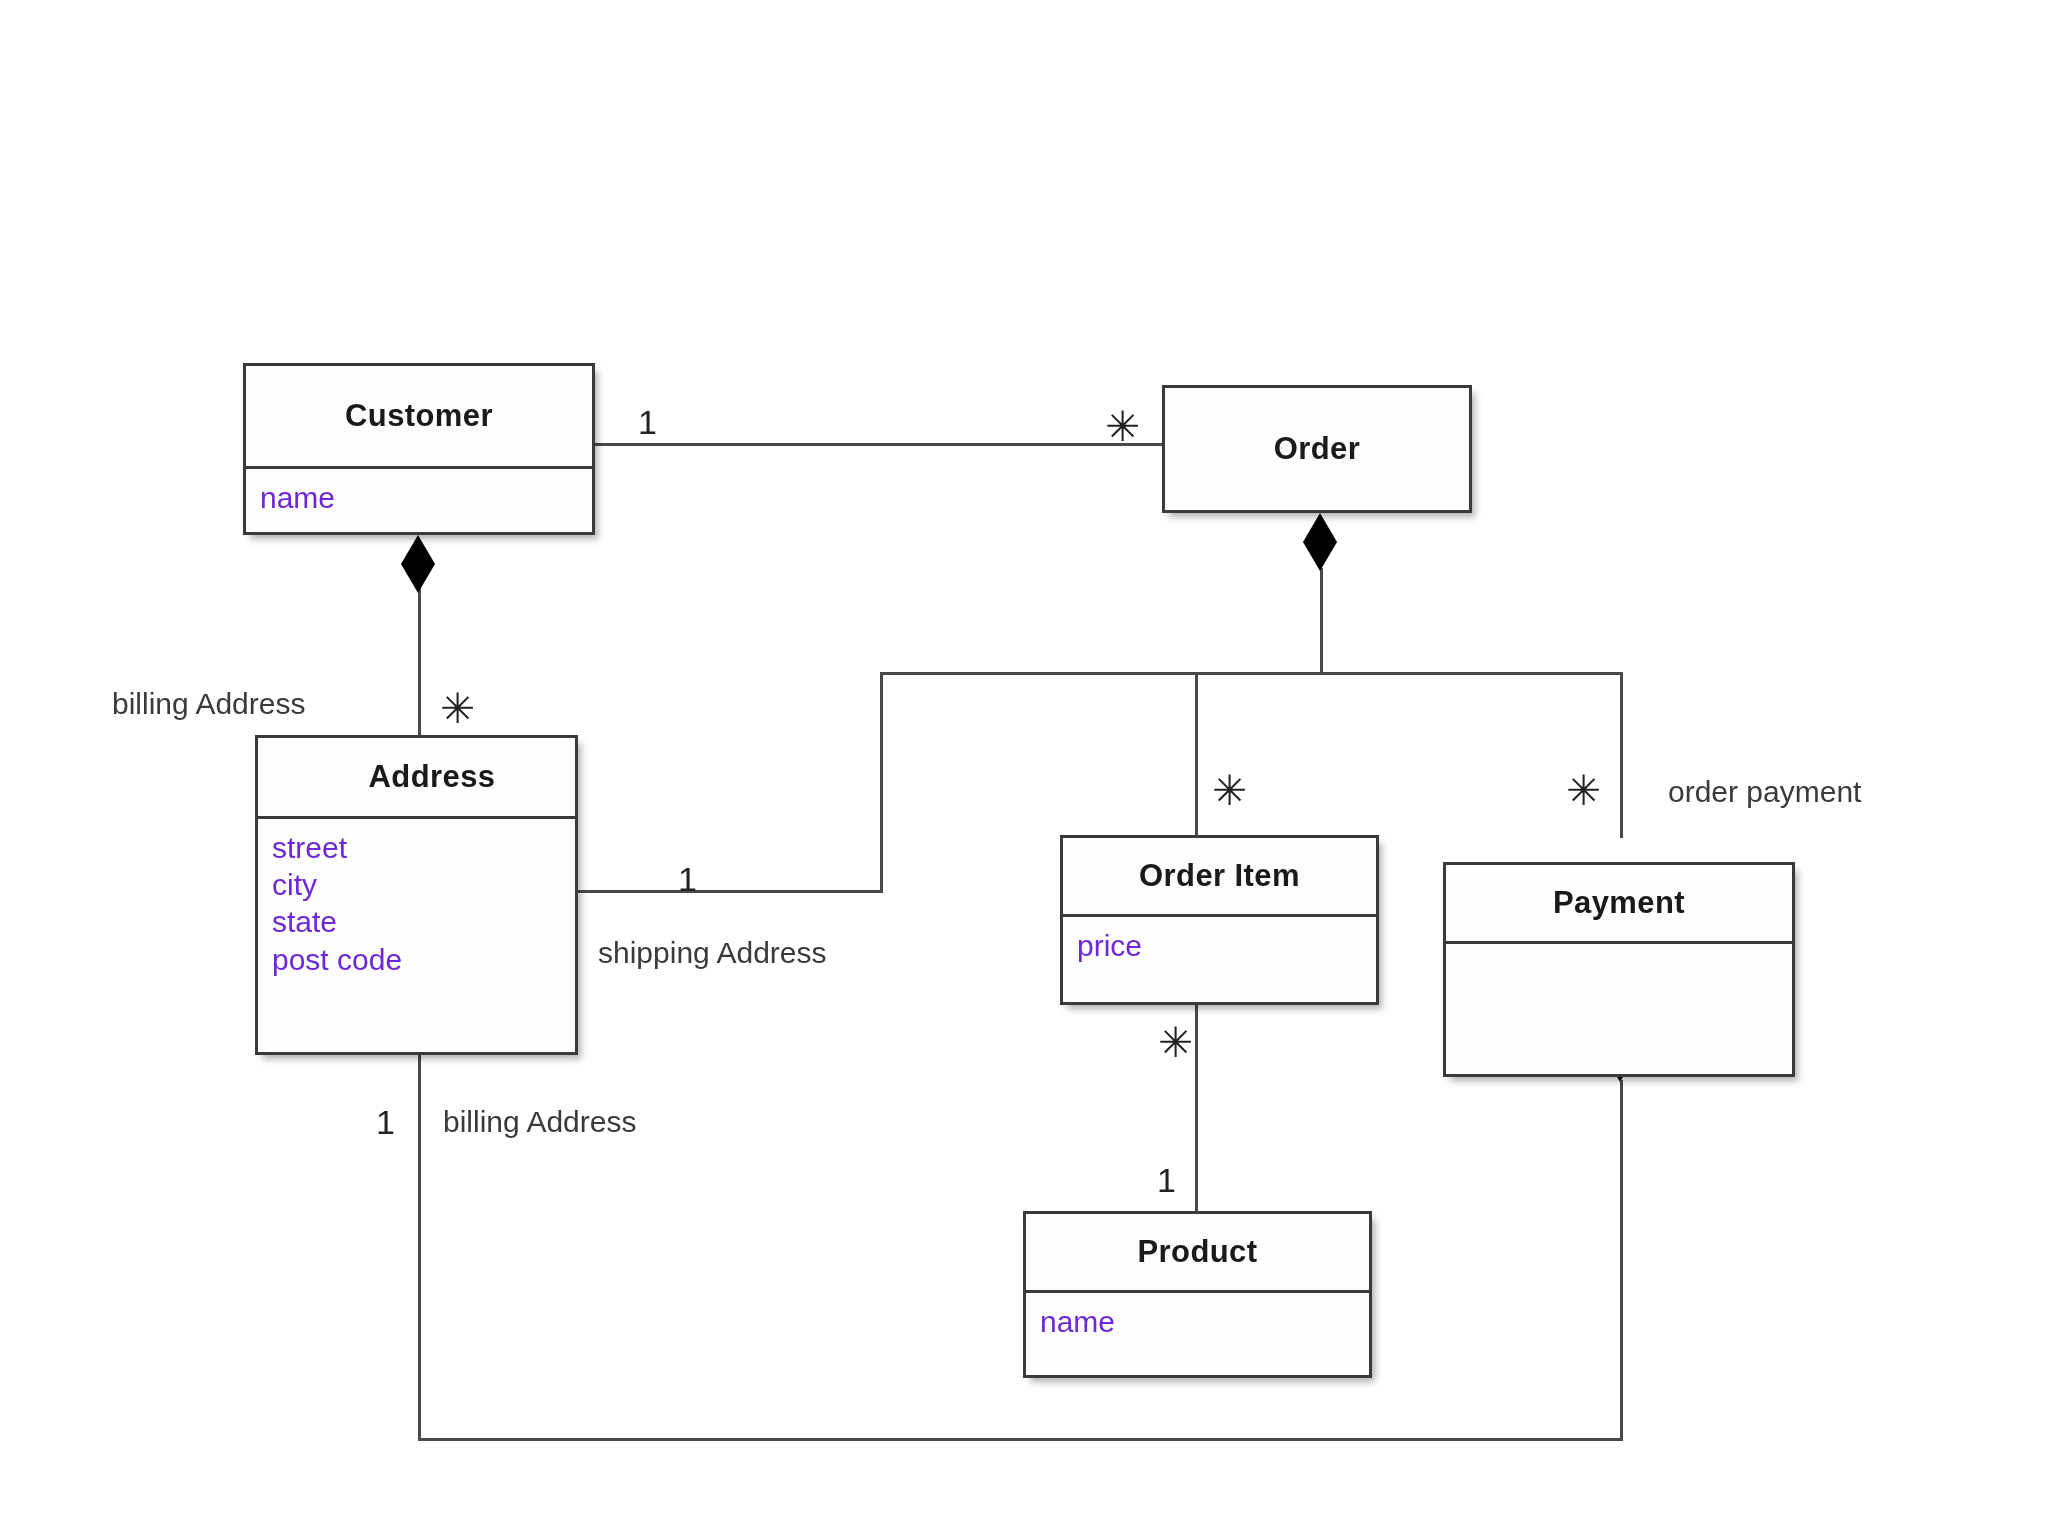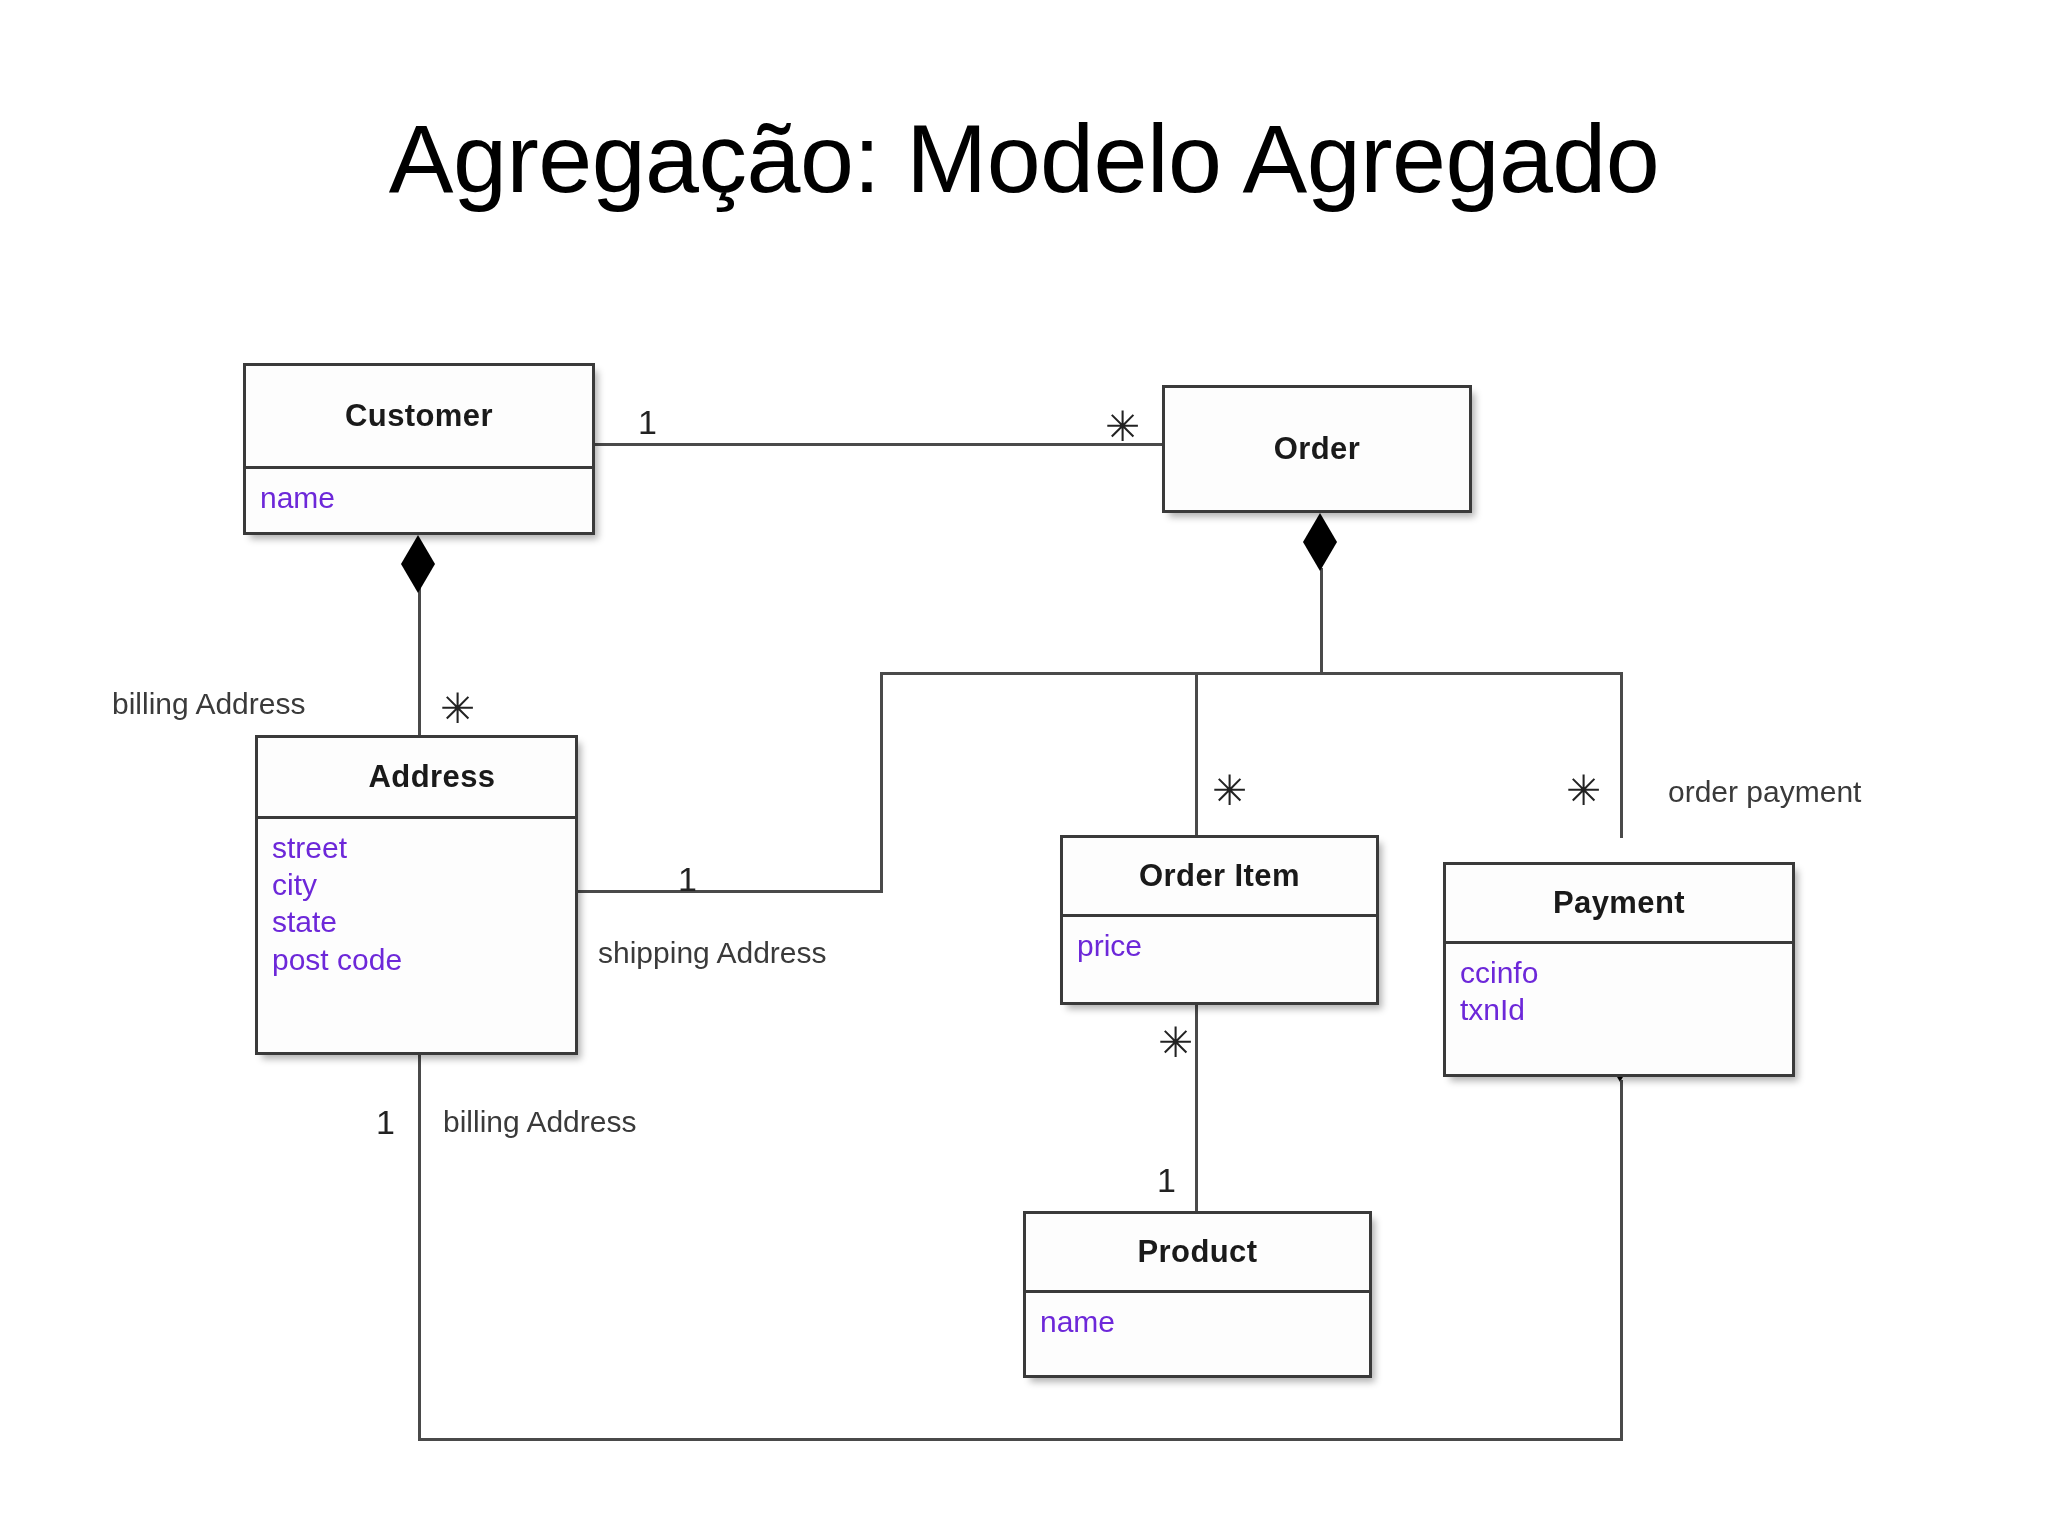--- a/index.html
+++ b/index.html
@@ -128,21 +128,20 @@
     font-size: 42px;
     color: #222222;
     line-height: 0.7;
   }
 </style>
 </head>
 <body>
 
 <div id="slide">
 
-  <div id="title">Agregação: Modelo Agregado</div>
 
   <div id="diagram">
 
     <div class="ln-h" style="left:595px; top:443px; width:567px;"></div>
 
     <div class="ln-v" style="left:418px; top:588px; height:150px;"></div>
     <div class="diamond" style="left:401px; top:564px;"></div>
 
     <div class="ln-v" style="left:1320px; top:568px; height:106px;"></div>
     <div class="diamond" style="left:1303px; top:542px;"></div>
@@ -189,24 +188,20 @@
       <div class="hdr" style="height:76px;">Order Item</div>
       <div class="divider"></div>
       <div class="attrs">
         <div class="attr">price</div>
       </div>
     </div>
 
     <div class="umlbox" style="left:1443px; top:838px; width:352px; height:215px;margin-top:24px;">
       <div class="hdr" style="height:76px;">Payment</div>
       <div class="divider"></div>
-      <div class="attrs">
-        <div class="attr">ccinfo</div>
-        <div class="attr">txnId</div>
-      </div>
     </div>
 
     <div class="umlbox" style="left:1023px; top:1211px; width:349px; height:167px;">
       <div class="hdr" style="height:76px;">Product</div>
       <div class="divider"></div>
       <div class="attrs">
         <div class="attr">name</div>
       </div>
     </div>
 

